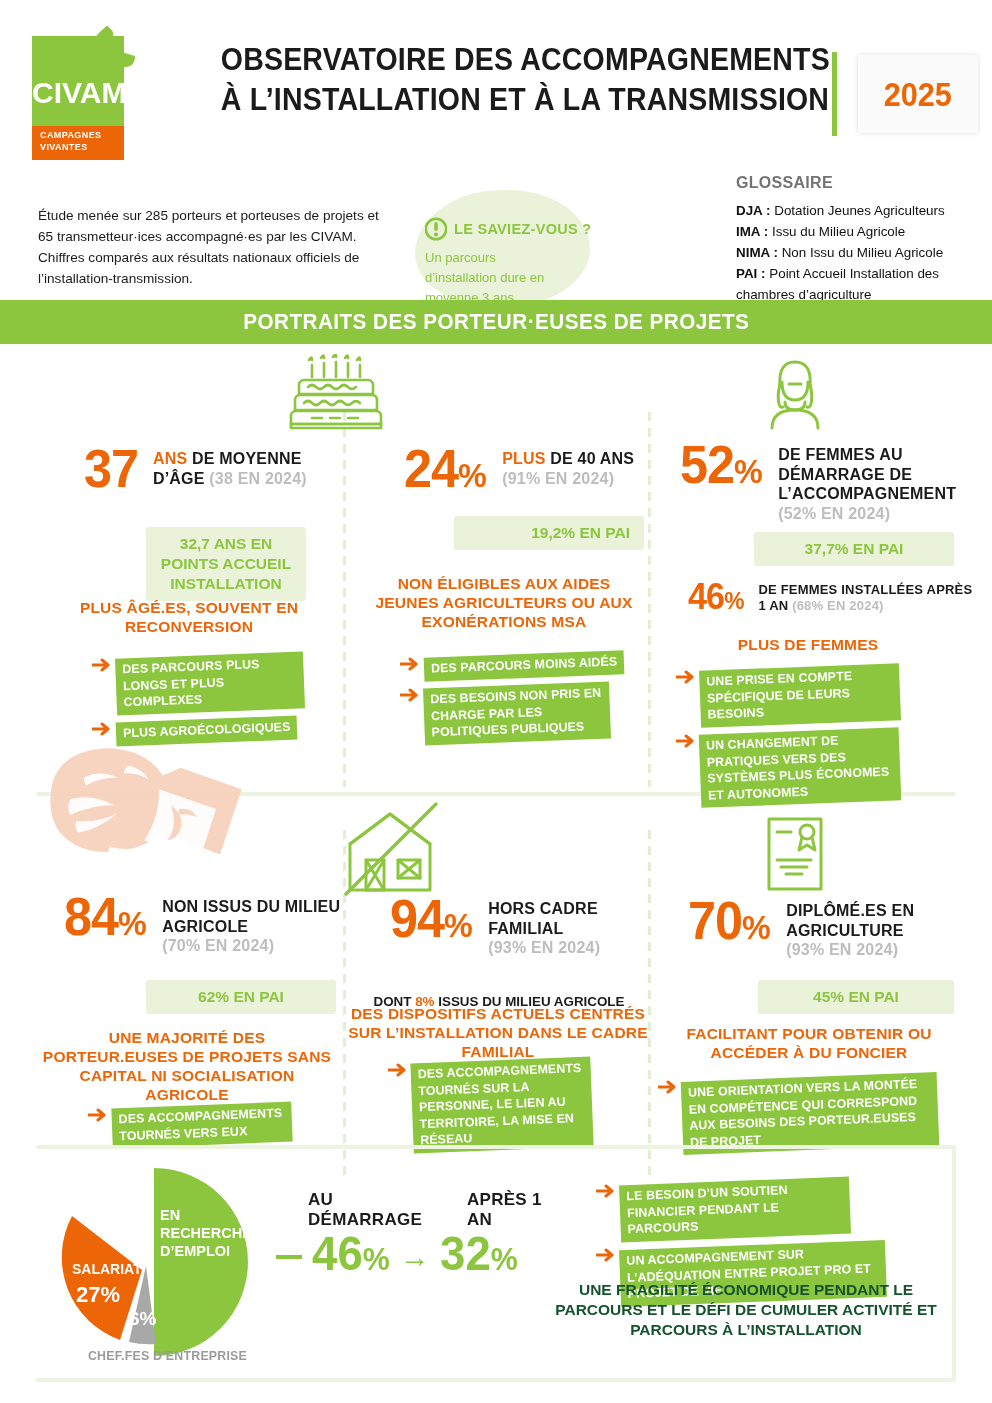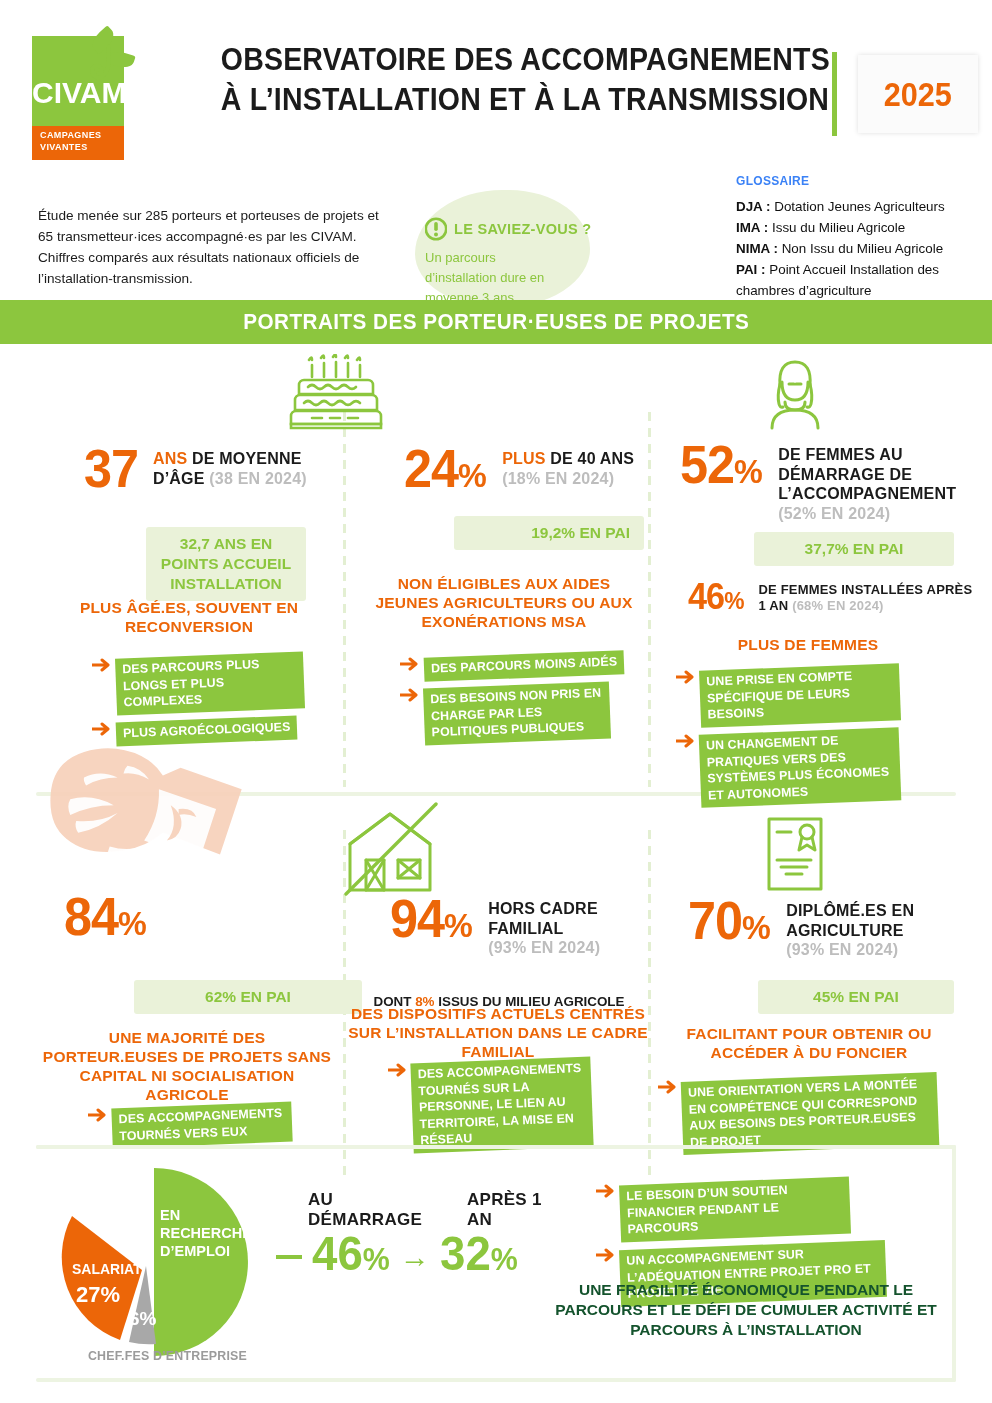--- a/index.html
+++ b/index.html
@@ -43,21 +43,21 @@
       font-size:13.6px; line-height:21px; }
   .blob { position:absolute; left:415px; top:190px; width:175px; height:118px;
       background:#EAF2D9; border-radius:50% 46% 52% 48% / 54% 50% 50% 46%; }
   .saviez { position:absolute; left:425px; top:216px; width:180px; }
   .saviez-head { display:flex; align-items:center; gap:7px; }
   .excl { width:22px; height:26px; }
   .saviez-title { color:#8CC63E; font-weight:bold; font-size:14.5px; letter-spacing:.3px; }
   .saviez-body { color:#8CC63E; font-size:13px; line-height:20px; margin-top:6px; width:140px; }
 
   .gloss { position:absolute; left:736px; top:174px; width:250px; }
-  .gloss-title { color:#3b82f6; font-weight:bold; font-size:12px; letter-spacing:.3px;
+  .gloss-title { color:#737373; font-weight:bold; font-size:16px; letter-spacing:.3px;
       margin-bottom:8px; }
   .gloss-row { font-size:13.4px; line-height:21px; color:#111; }
   .gloss-row b { font-weight:bold; }
 
   
   .banner { position:absolute; left:0; top:300px; width:992px; height:44px;
       background:#8CC63E; display:flex; align-items:center; justify-content:center; }
   .banner span { color:#fff; font-weight:bold; font-size:22px; letter-spacing:.5px;
       transform:scaleX(.94); }
 
@@ -235,21 +235,21 @@
           <div class="tag">PLUS AGROÉCOLOGIQUES</div>
         </div>
       </div>
     </div>
 
     <div class="cell" style="left:318px; top:0px; width:290px;">
       <div class="stat" style="position:absolute; left:50px; top:92px; width:245px;">
         <div class="bignum"><span>24</span><span class="pct">%</span></div>
         <div class="statlab">
           <span class="or">PLUS</span><span> DE 40 ANS</span><br>
-          <span class="grey">(18% EN 2024)</span>
+          <span class="grey">(91% EN 2024)</span>
         </div>
       </div>
 
       <div class="pai" style="position:absolute; left:100px; top:164px; width:190px;text-align:right;">19,2% EN PAI</div>
 
       <div class="orange-txt" style="position:absolute; left:20px; top:222px; width:260px;">NON ÉLIGIBLES AUX AIDES JEUNES AGRICULTEURS OU AUX EXONÉRATIONS MSA</div>
 
       <div style="position:absolute; left:46px; top:295px; width:250px;">
         <div class="tag-row">
           <svg class="arrow" width="20" height="14" viewBox="0 0 20 14">
@@ -328,23 +328,27 @@
       <g fill="#F7D2BC">
         <path d="M126 50 l46 16 l-14 42 l-44 -16 q12 -20 12 -42 z" opacity="0"></path>
         <path d="M132 58 q14 10 10 24 q-3 10 -14 12 q12 -14 4 -36 z"></path>
         <path d="M140 62 q14 -2 18 8 q-10 -4 -18 -2 z"></path>
       </g>
     </svg>
 
     <div class="cell" style="left:0px; top:456px; width:300px;">
       <div class="stat" style="position:absolute; left:28px; top:84px; width:280px;">
         <div class="bignum"><span>84</span><span class="pct">%</span></div>
-      </div>
-
-      <div class="pai" style="position:absolute; left:98px; top:172px; width:228px;">62% EN PAI</div>
+        <div class="statlab">
+          <span>NON ISSUS DU MILIEU AGRICOLE</span><br>
+          <span class="grey">(70% EN 2024)</span>
+        </div>
+      </div>
+
+      <div class="pai" style="position:absolute; left:110px; top:172px; width:190px;">62% EN PAI</div>
 
       <div class="orange-txt" style="position:absolute; left:6px; top:220px; width:290px;">UNE MAJORITÉ DES PORTEUR.EUSES DE PROJETS SANS CAPITAL NI SOCIALISATION AGRICOLE</div>
 
       <div style="position:absolute; left:52px; top:290px; width:250px;">
         <div class="tag-row">
           <svg class="arrow" width="20" height="14" viewBox="0 0 20 14">
             <path d="M0 7 h13 M10 2 l6 5 l-6 5" fill="none" stroke="#EC6608" stroke-width="3" stroke-linecap="round" stroke-linejoin="round"></path>
           </svg>
           <div class="tag" style="max-width:180px;">DES ACCOMPAGNEMENTS TOURNÉS VERS EUX</div>
         </div>

